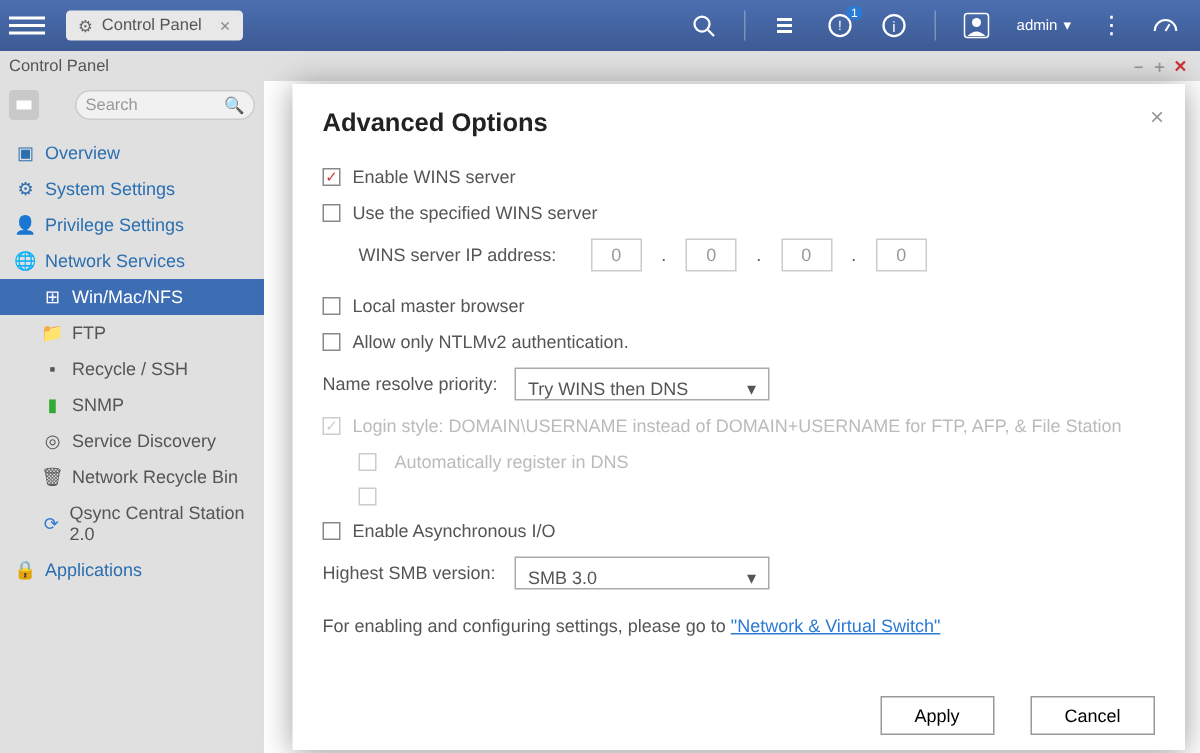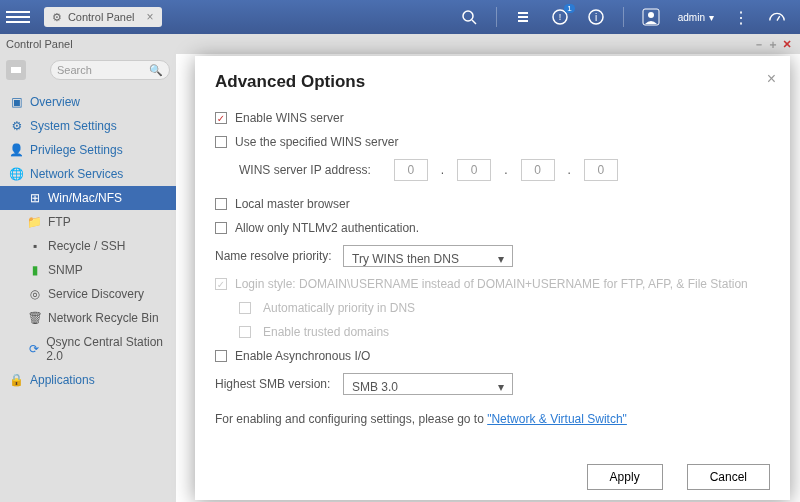--- a/index.html
+++ b/index.html
@@ -238,25 +238,24 @@
         <span>Try WINS then DNS</span>
         <span>▾</span>
       </div>
     </div>
     <div class="form-row disabled-text">
       <span class="checkbox disabled">✓</span>
       <span>Login style: DOMAIN\USERNAME instead of DOMAIN+USERNAME for FTP, AFP, &amp; File Station</span>
     </div>
     <div class="form-row indent disabled-text">
       <span class="checkbox disabled"></span>
-      <span>Automatically priority in DNS</span>
+      <span>Automatically register in DNS</span>
     </div>
     <div class="form-row indent disabled-text">
       <span class="checkbox disabled"></span>
-      <span>Enable trusted domains</span>
     </div>
     <div class="form-row">
       <span class="checkbox"></span>
       <span>Enable Asynchronous I/O</span>
     </div>
     <div class="form-row">
       <span class="label-col">Highest SMB version:</span>
       <div class="select">
         <span>SMB 3.0</span>
         <span>▾</span>

